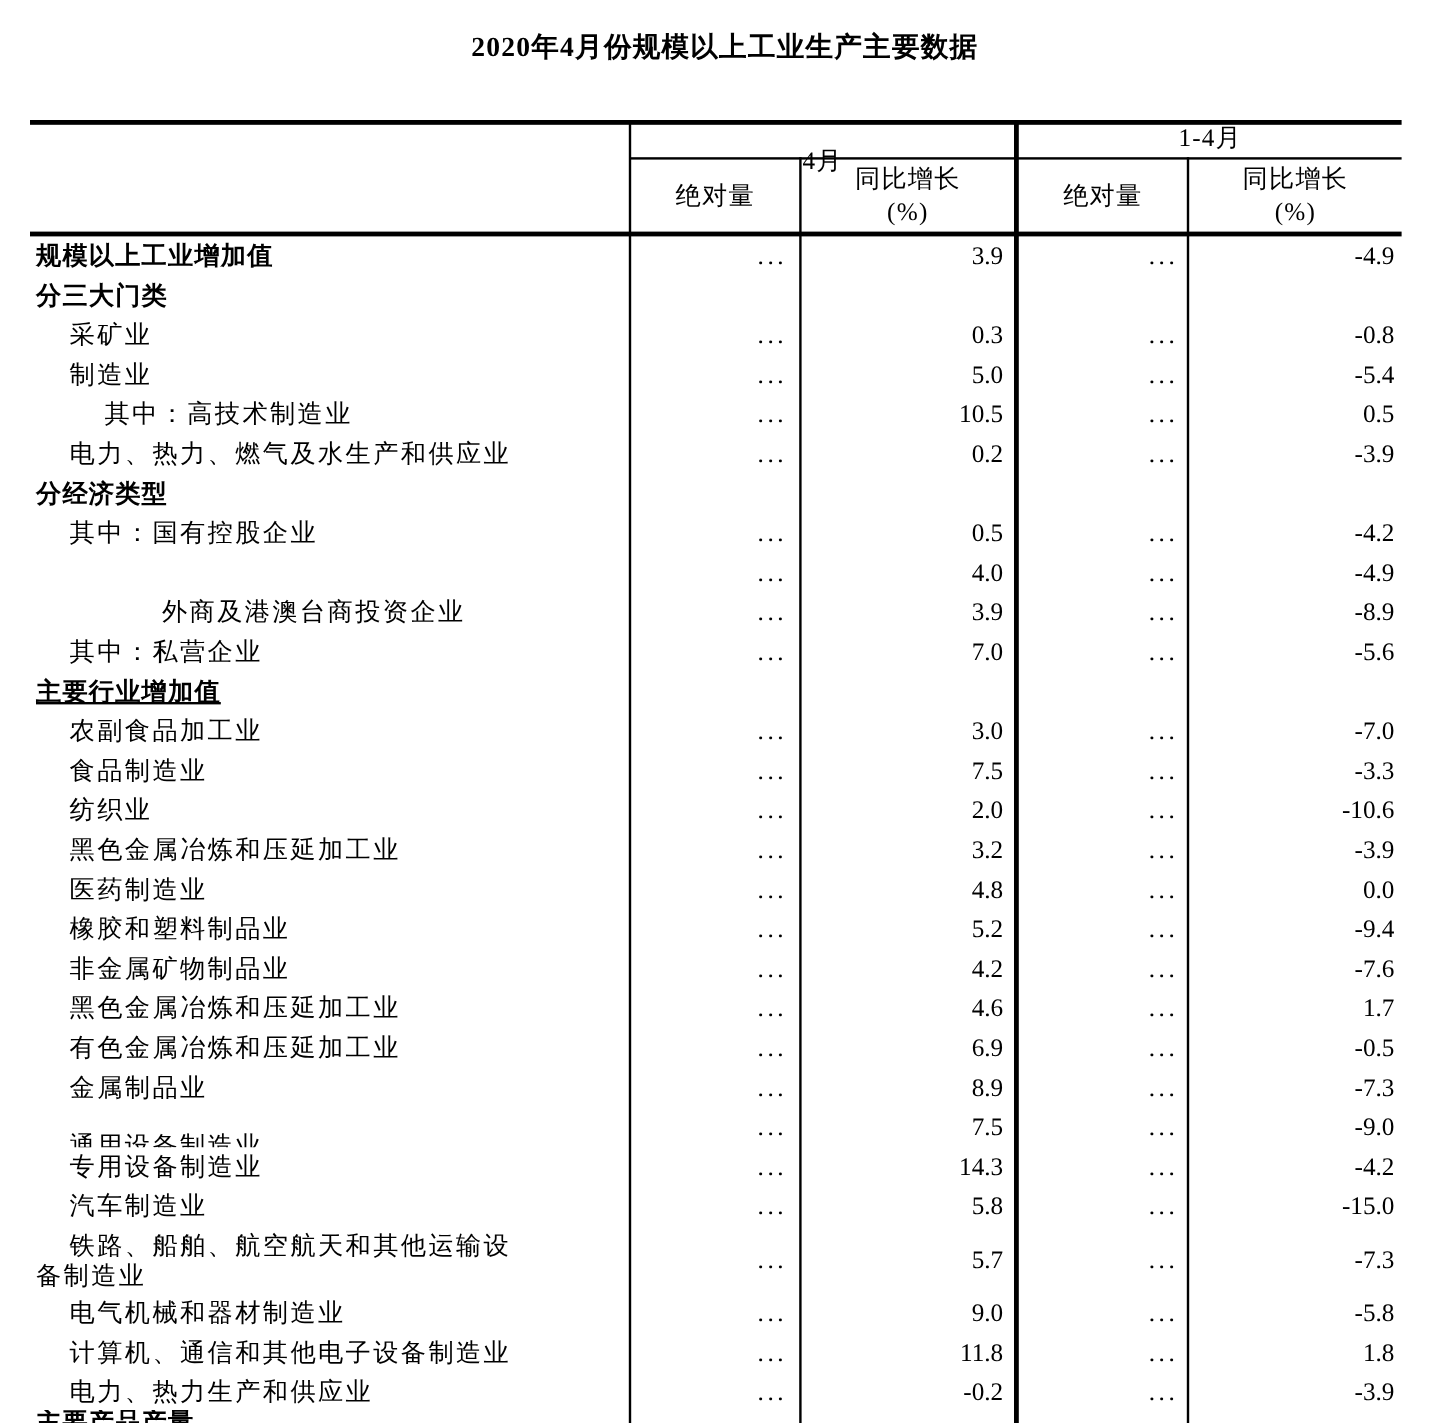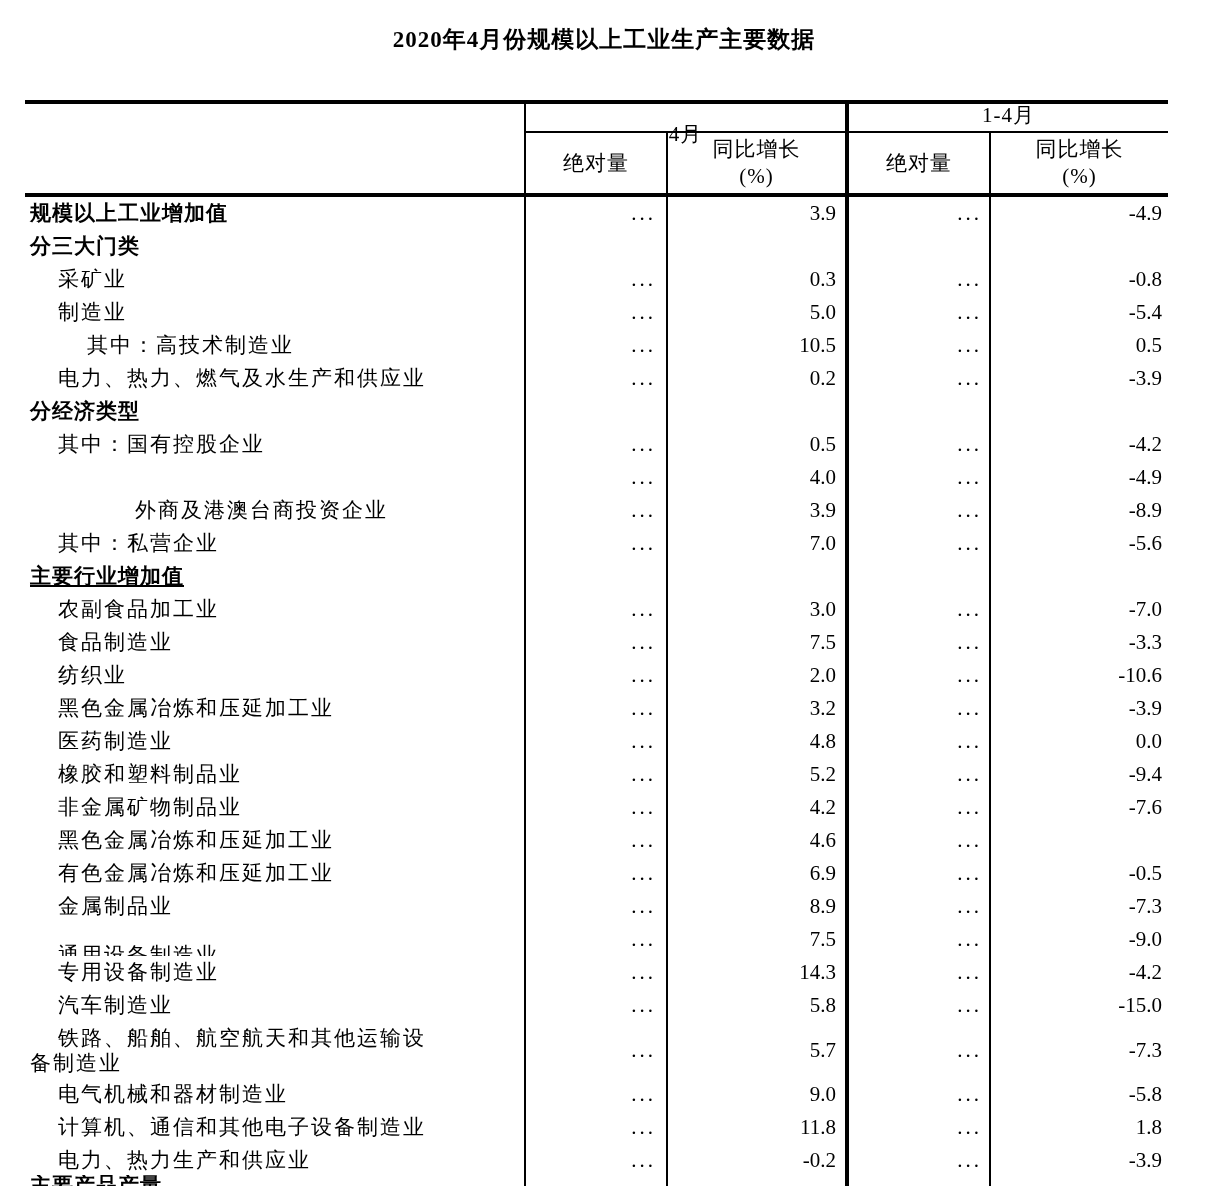--- a/index.html
+++ b/index.html
@@ -251,20 +251,21 @@
         <div class="cell num c3 dots">...</div>
         <div class="cell num c4">-7.6</div>
       </div>
       <div class="row">
         <div class="cell label">
           <div class="lab-line" style="padding-left: 33px;">黑色金属冶炼和压延加工业</div>
         </div>
         <div class="cell num c1 dots">...</div>
         <div class="cell num c2">4.6</div>
         <div class="cell num c3 dots">...</div>
+        <div class="cell num c4">1.7</div>
       </div>
       <div class="row">
         <div class="cell label">
           <div class="lab-line" style="padding-left: 33px;">有色金属冶炼和压延加工业</div>
         </div>
         <div class="cell num c1 dots">...</div>
         <div class="cell num c2">6.9</div>
         <div class="cell num c3 dots">...</div>
         <div class="cell num c4">-0.5</div>
       </div>

